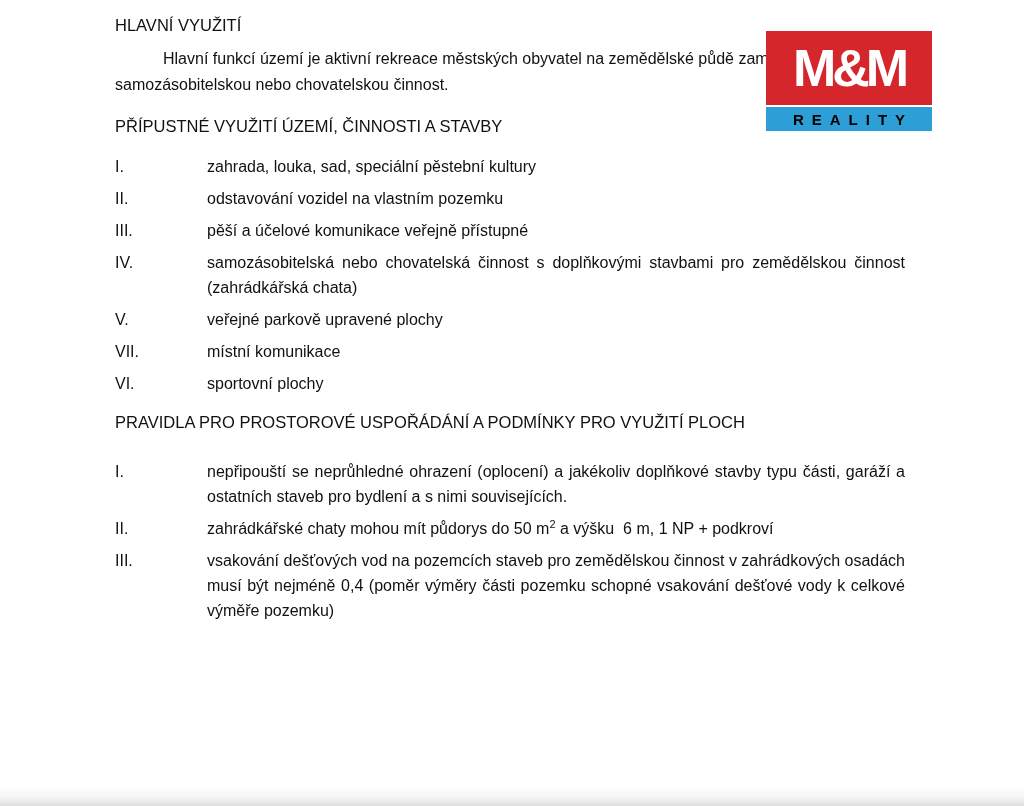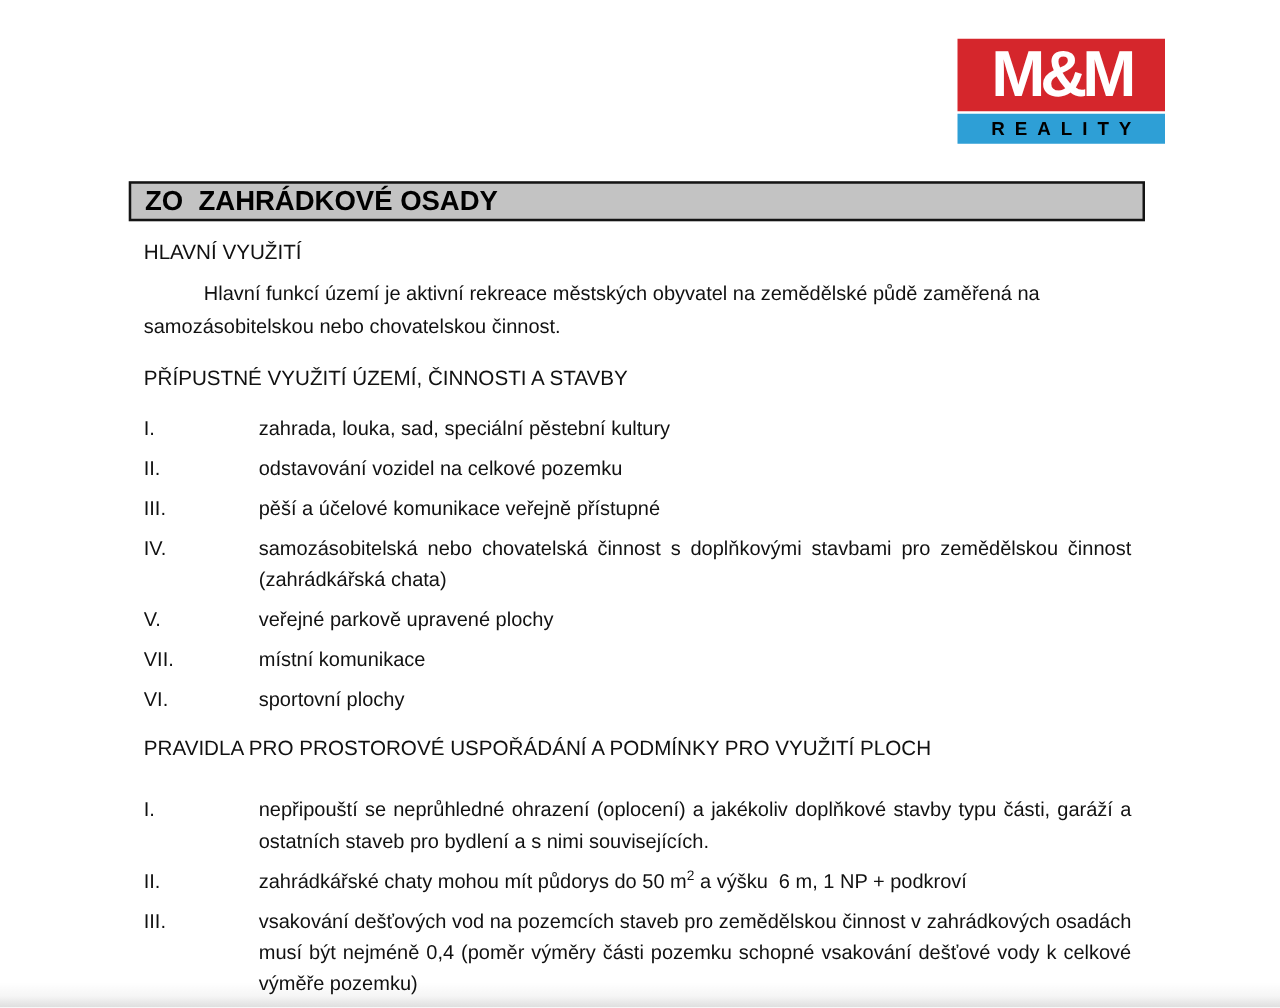--- a/index.html
+++ b/index.html
@@ -17,21 +17,21 @@
   }
 
   
   .logo {
     position: absolute;
     top: 31px;
     right: 92px;
     width: 166px;
   }
   .logo-top {
-    height: 58px;
+    height: 74px;
     background: #d5262c;
     display: flex;
     align-items: center;
     justify-content: center;
     margin-bottom: 2px;
   }
   .logo-top span {
     color: #ffffff;
     font-weight: 900;
     font-size: 52px;
@@ -134,40 +134,37 @@
     <div class="logo-top">
       <span>M&amp;M</span>
     </div>
     <div class="logo-bottom">
       <span>REALITY</span>
     </div>
   </div>
 
   <div class="content">
 
-    <div class="title-bar">
-      <span>ZO  ZAHRÁDKOVÉ OSADY</span>
-    </div>
 
     <div class="inner">
 
       <p class="heading h-main">HLAVNÍ VYUŽITÍ</p>
 
       <p class="para">Hlavní funkcí území je aktivní rekreace městských obyvatel na zemědělské půdě zaměřená na samozásobitelskou nebo chovatelskou činnost.</p>
 
       <p class="heading h-perm">PŘÍPUSTNÉ VYUŽITÍ ÚZEMÍ, ČINNOSTI A STAVBY</p>
 
       <div class="list">
           <div class="list-item">
             <span class="numeral">I.</span>
             <span class="li-body"><span>zahrada, louka, sad, speciální pěstební kultury</span></span>
           </div>
           <div class="list-item">
             <span class="numeral">II.</span>
-            <span class="li-body"><span>odstavování vozidel na celkové pozemku</span></span>
+            <span class="li-body"><span>odstavování vozidel na vlastním pozemku</span></span>
           </div>
           <div class="list-item">
             <span class="numeral">III.</span>
             <span class="li-body"><span>pěší a účelové komunikace veřejně přístupné</span></span>
           </div>
           <div class="list-item">
             <span class="numeral">IV.</span>
             <span class="li-body justify"><span>samozásobitelská nebo chovatelská činnost s doplňkovými stavbami pro zemědělskou činnost (zahrádkářská chata)</span></span>
           </div>
           <div class="list-item">

